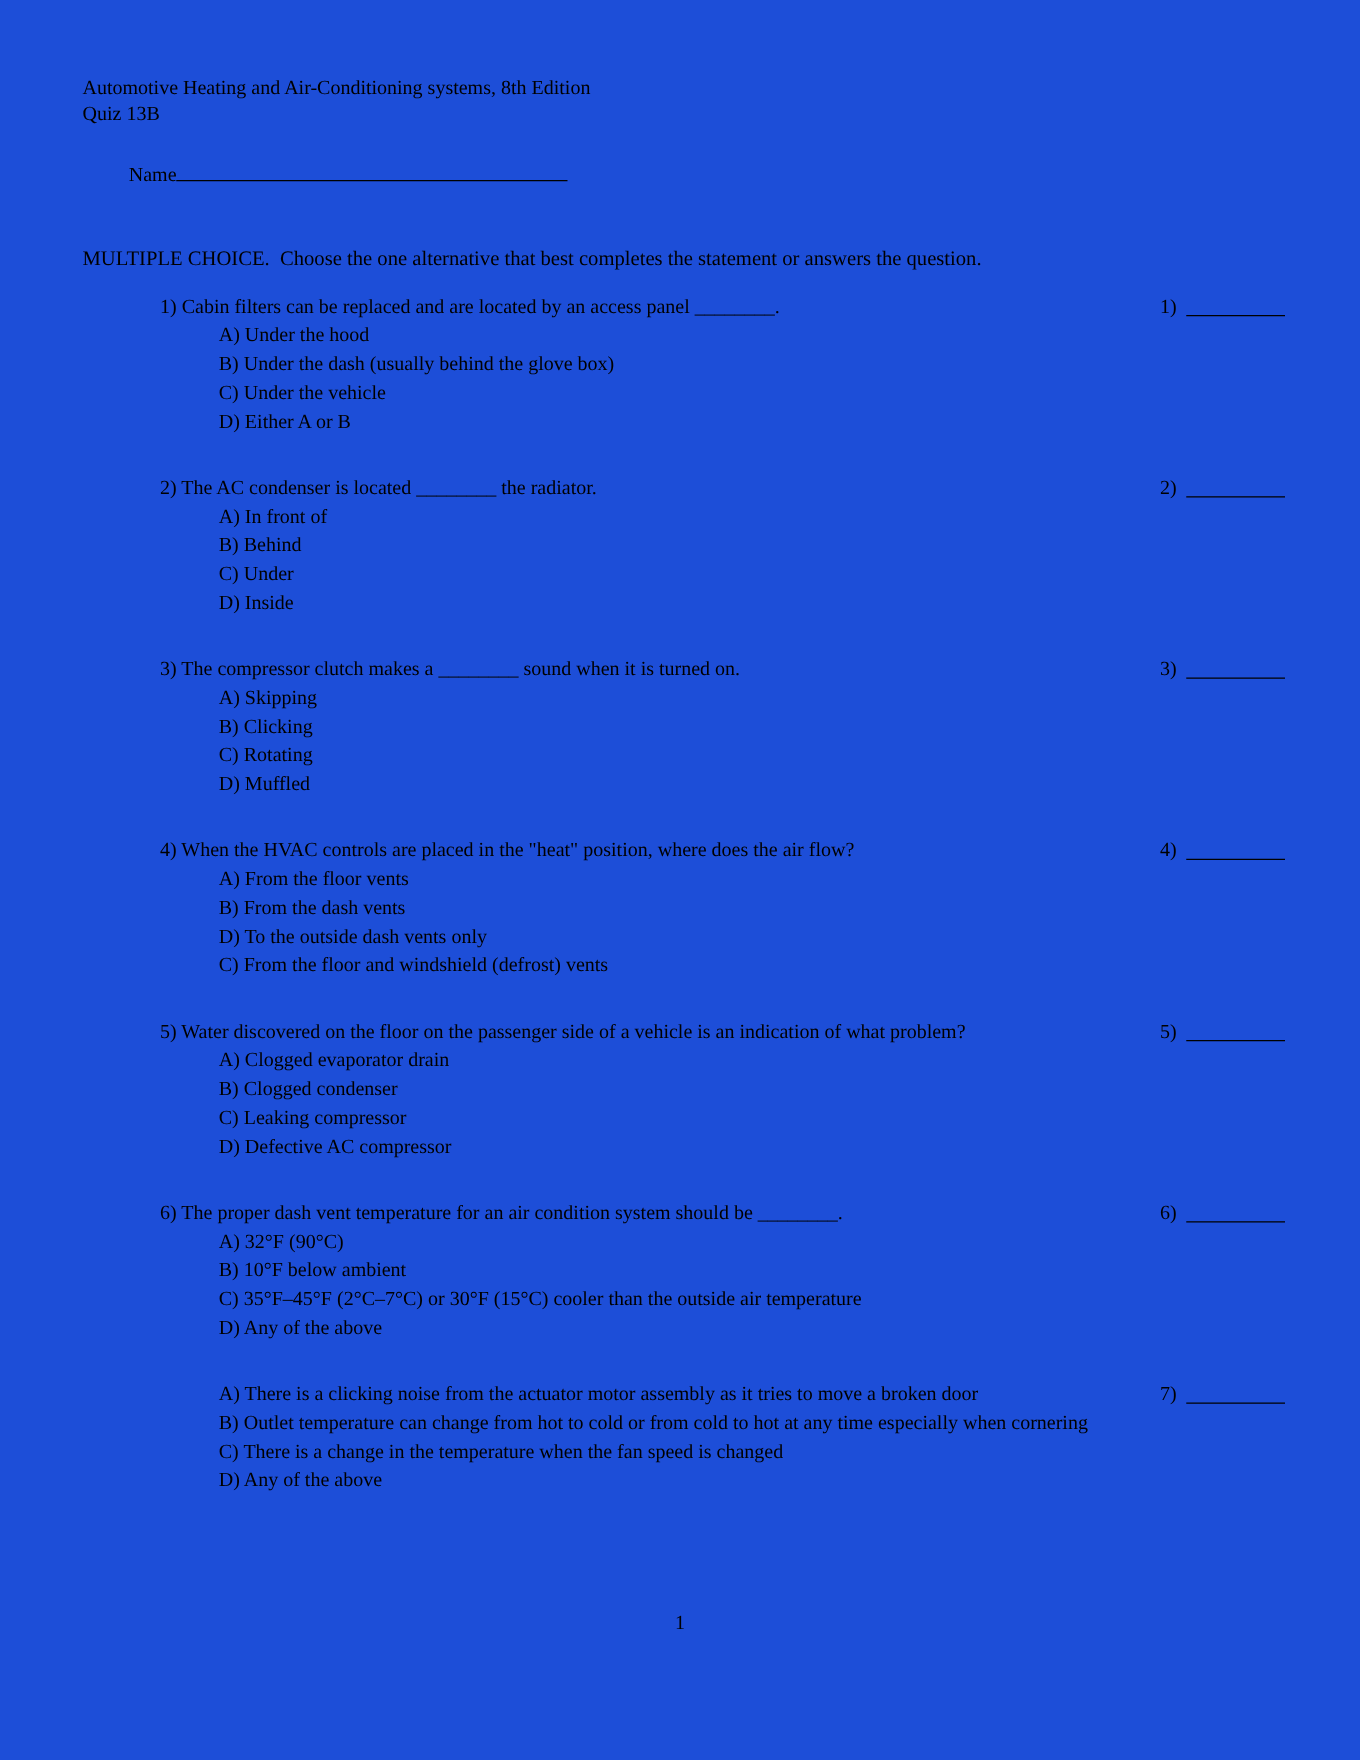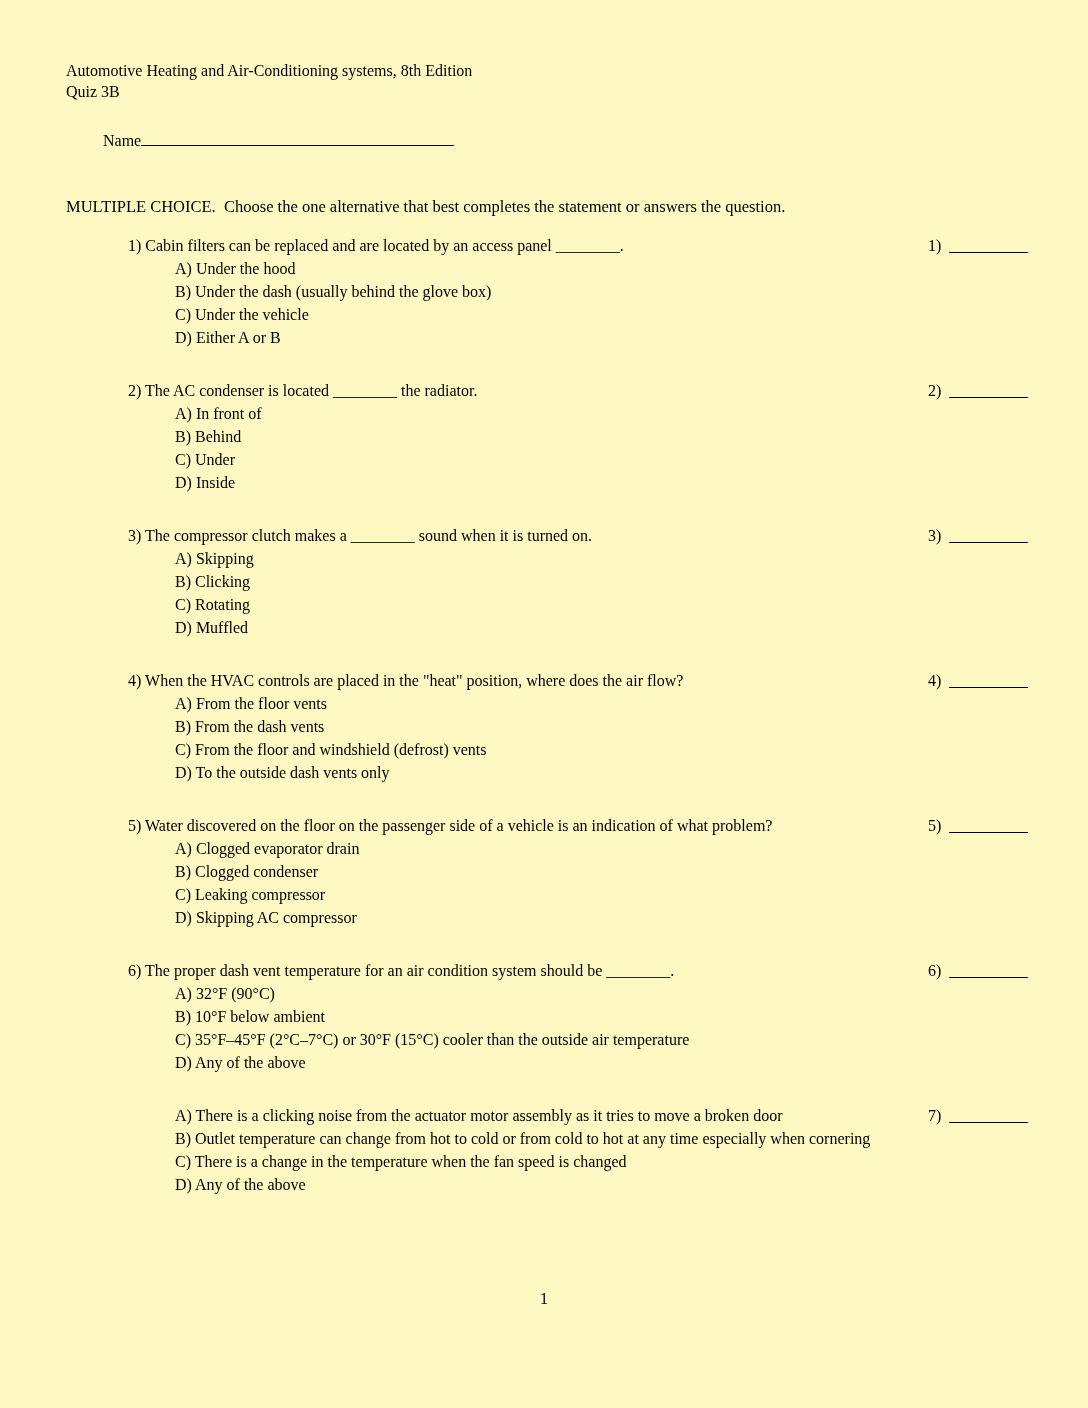--- a/index.html
+++ b/index.html
@@ -2,21 +2,21 @@
 <html><head>
 <meta charset="utf-8">
 <style>
   * { margin: 0; padding: 0; box-sizing: border-box; }
   html, body { background: #ffffff; }
   .page {
     position: relative;
     width: 1088px;
     height: 1408px;
     margin: 0 auto;
-    background: #fef9c3;
+    background: #1d4ed8;
     color: #000000;
     font-family: "Liberation Serif", serif;
     font-size: 16px;
     line-height: 23px;
     padding: 60px 60px 0 66px;
     overflow: hidden;
   }
   .doc-header { line-height: 21px; }
   .name-row { margin-top: 27px; margin-left: 37px; }
   .name-label { display: inline-block; }
@@ -61,21 +61,21 @@
     text-align: center;
   }
 </style>
 </head>
 <body>
 
 <div class="page">
 
   <div class="doc-header">
     <div>Automotive Heating and Air-Conditioning systems, 8th Edition</div>
-    <div>Quiz 3B</div>
+    <div>Quiz 13B</div>
   </div>
 
   <div class="name-row">
     <span class="name-label">Name</span><span class="name-line"></span>
   </div>
 
   <div class="instructions">MULTIPLE CHOICE.  Choose the one alternative that best completes the statement or answers the question.</div>
 
   <div id="questions">
   <div class="question">
@@ -125,38 +125,38 @@
       <span class="answer-blank"></span>
     </div>
   </div>
 
   <div class="question">
     <div class="q-left">
       <div class="q-text">4) When the HVAC controls are placed in the "heat" position, where does the air flow?</div>
       <div class="choices">
             <div class="choice">A) From the floor vents</div>
             <div class="choice">B) From the dash vents</div>
+            <div class="choice">D) To the outside dash vents only</div>
             <div class="choice">C) From the floor and windshield (defrost) vents</div>
-            <div class="choice">D) To the outside dash vents only</div>
           </div>
     </div>
     <div class="q-right">
       <span class="q-num">4)</span>
       <span class="answer-blank"></span>
     </div>
   </div>
 
   <div class="question">
     <div class="q-left">
       <div class="q-text">5) Water discovered on the floor on the passenger side of a vehicle is an indication of what problem?</div>
       <div class="choices">
             <div class="choice">A) Clogged evaporator drain</div>
             <div class="choice">B) Clogged condenser</div>
             <div class="choice">C) Leaking compressor</div>
-            <div class="choice">D) Skipping AC compressor</div>
+            <div class="choice">D) Defective AC compressor</div>
           </div>
     </div>
     <div class="q-right">
       <span class="q-num">5)</span>
       <span class="answer-blank"></span>
     </div>
   </div>
 
   <div class="question">
     <div class="q-left">

